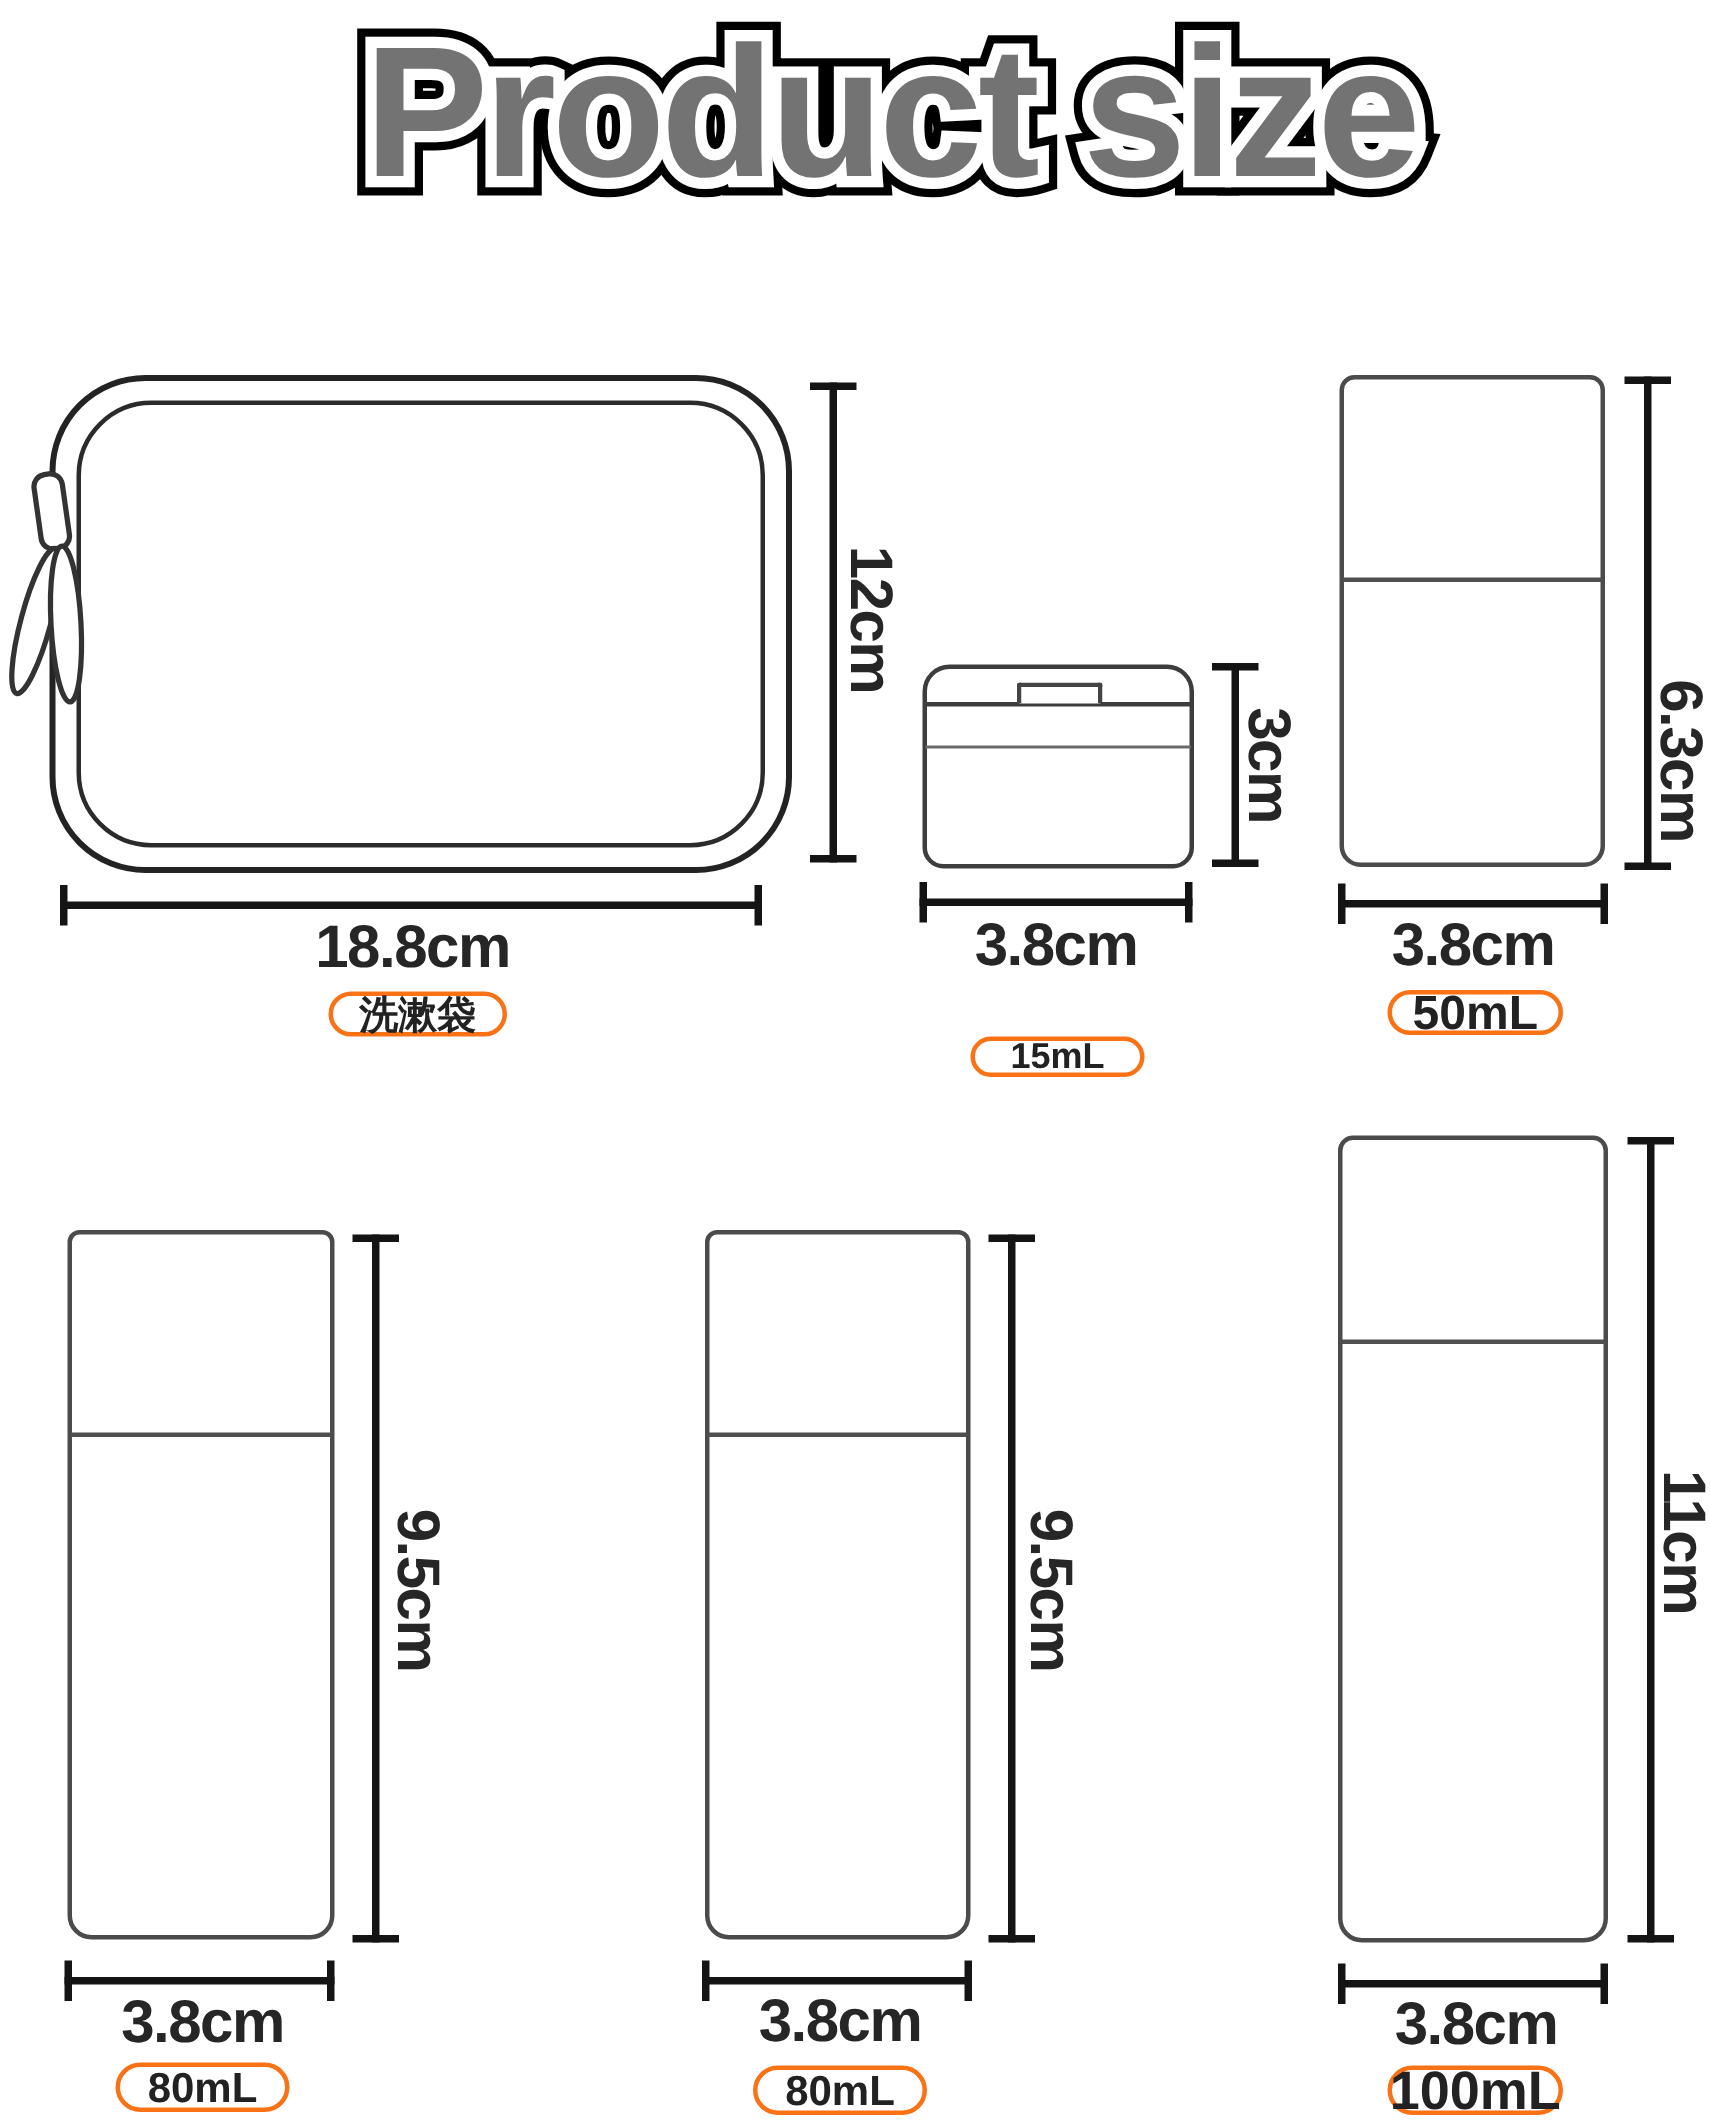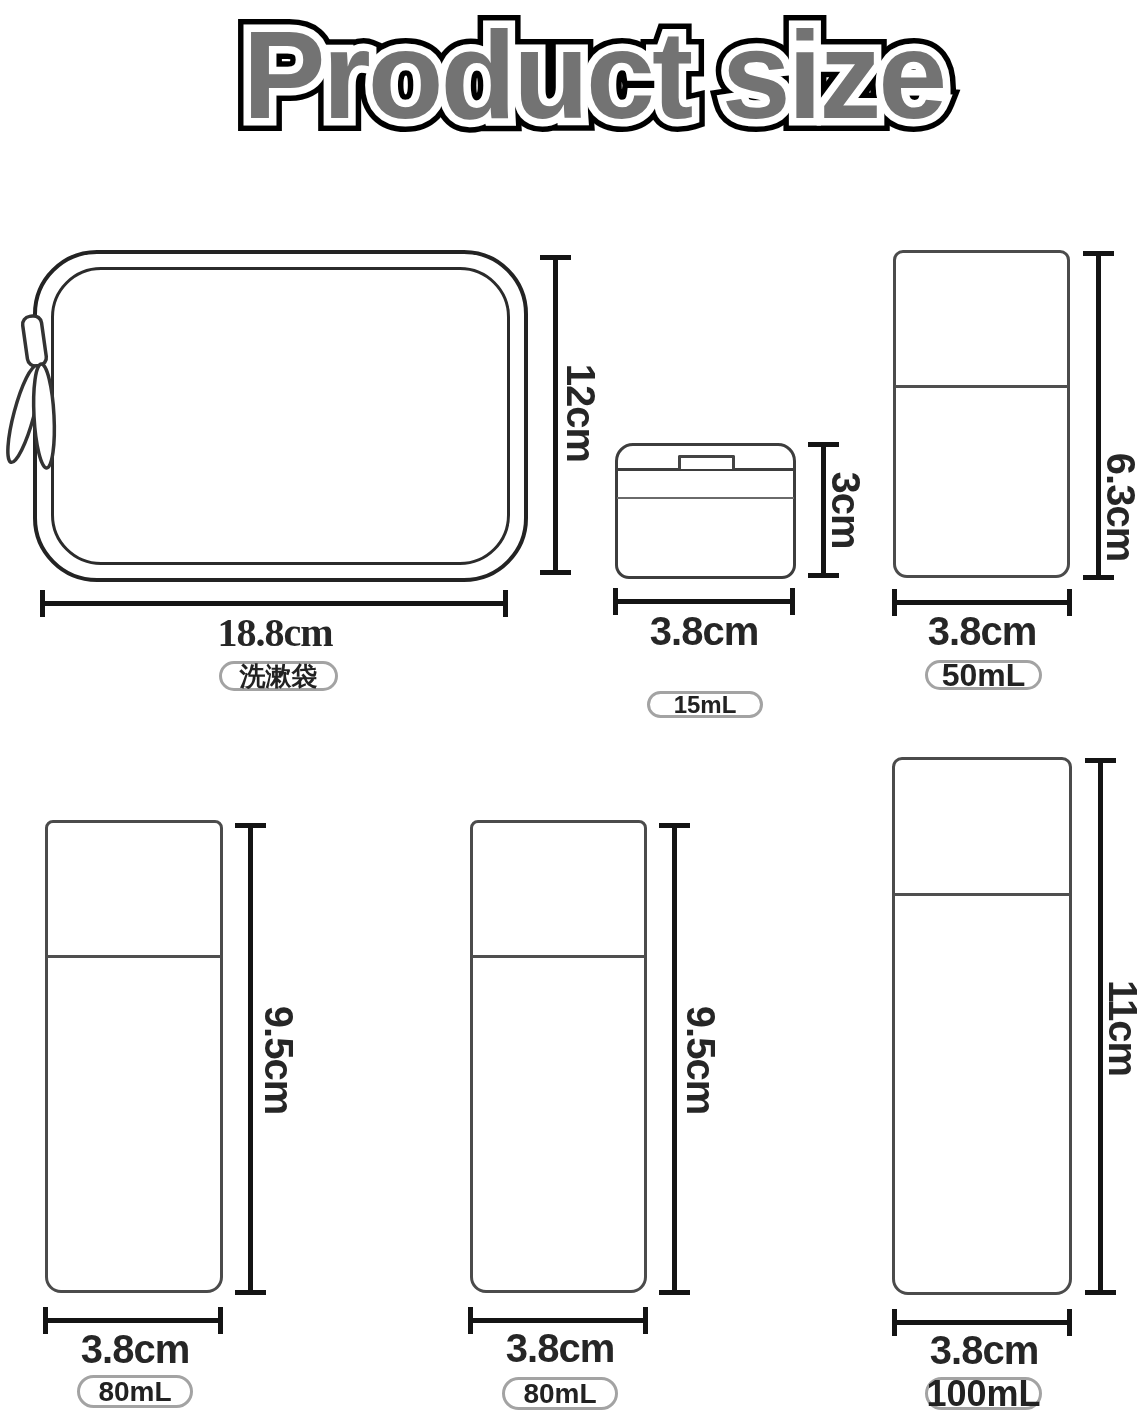--- a/index.html
+++ b/index.html
@@ -40,21 +40,21 @@
   .hdim::after{right:0;}
 
   
   .hlabel,.rlabel{position:absolute;font-size:40px;font-weight:700;color:#262626;
                   letter-spacing:-1px;white-space:nowrap;}
   .hlabel{transform:translate(-50%,-50%);}
   .rlabel{transform:translate(-50%,-50%) rotate(90deg);}
 
   
   .pill{position:absolute;display:flex;align-items:center;justify-content:center;
-        border:3px solid #a3a3a3;border-radius:999px;background:#fff;box-sizing:border-box;
+        border:3px solid #f97316;border-radius:999px;background:#fff;box-sizing:border-box;
         font-weight:700;color:#222;}
 </style>
 </head>
 <body>
 
 <div class="page">
 
   <div class="title-wrap">
     <span class="t back">Product size</span>
     <span class="t mid">Product size</span>
@@ -64,21 +64,21 @@
   <div class="outline bag-outer"></div>
   <div class="outline bag-inner"></div>
   <svg class="zipper" viewBox="0 0 72 186">
     <rect x="25" y="20" width="19" height="50" rx="8" fill="#fff" stroke="#333" stroke-width="3.5" transform="rotate(-8 34 45)"></rect>
     <ellipse cx="24" cy="118" rx="10" ry="50" fill="#fff" stroke="#333" stroke-width="3.5" transform="rotate(15 24 118)"></ellipse>
     <ellipse cx="44" cy="120" rx="10" ry="52" fill="#fff" stroke="#333" stroke-width="3.5" transform="rotate(-3 44 120)"></ellipse>
   </svg>
   <div class="vdim" style="left:553px;top:255px;height:320px;"></div>
   <div class="rlabel" style="left:580px;top:413px;">12cm</div>
   <div class="hdim" style="left:40px;top:601px;width:468px;"></div>
-  <div class="hlabel" style="left:275px;top:632px;font-family:Liberation Serif, serif;">18.8cm</div>
+  <div class="hlabel" style="left:275px;top:632px;">18.8cm</div>
   <div class="pill" style="left:219px;top:661px;width:119px;height:30px;font-size:26px;">
     <span>洗漱袋</span>
   </div>
 
   <div class="outline jar">
     <div class="jar-line1"></div>
     <div class="jar-line2"></div>
     <div class="jar-tab"></div>
   </div>
   <div class="vdim" style="left:821px;top:442px;height:136px;"></div>

